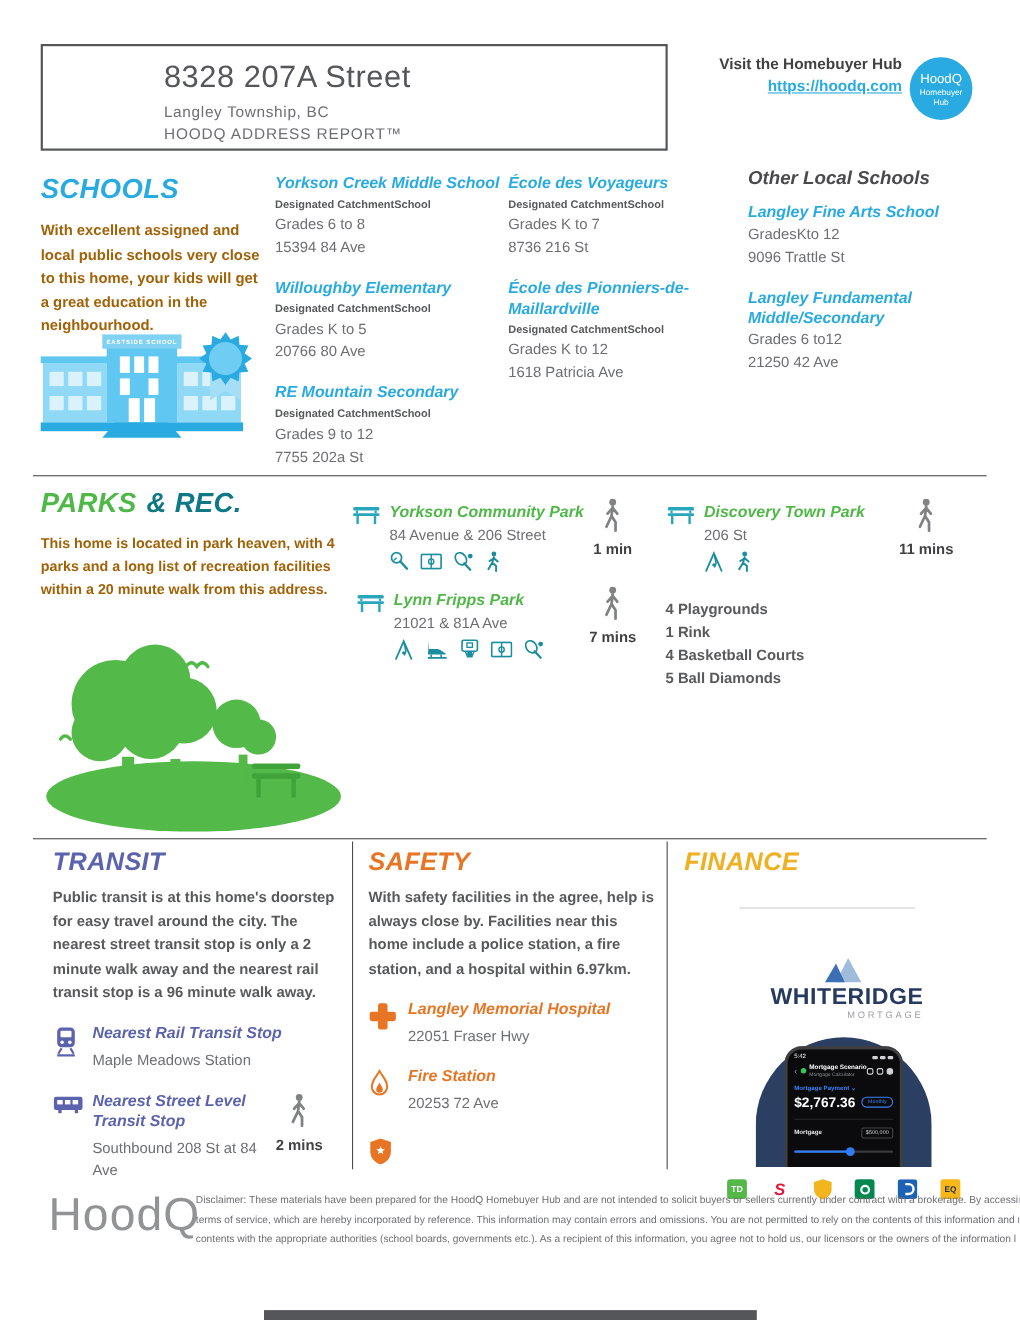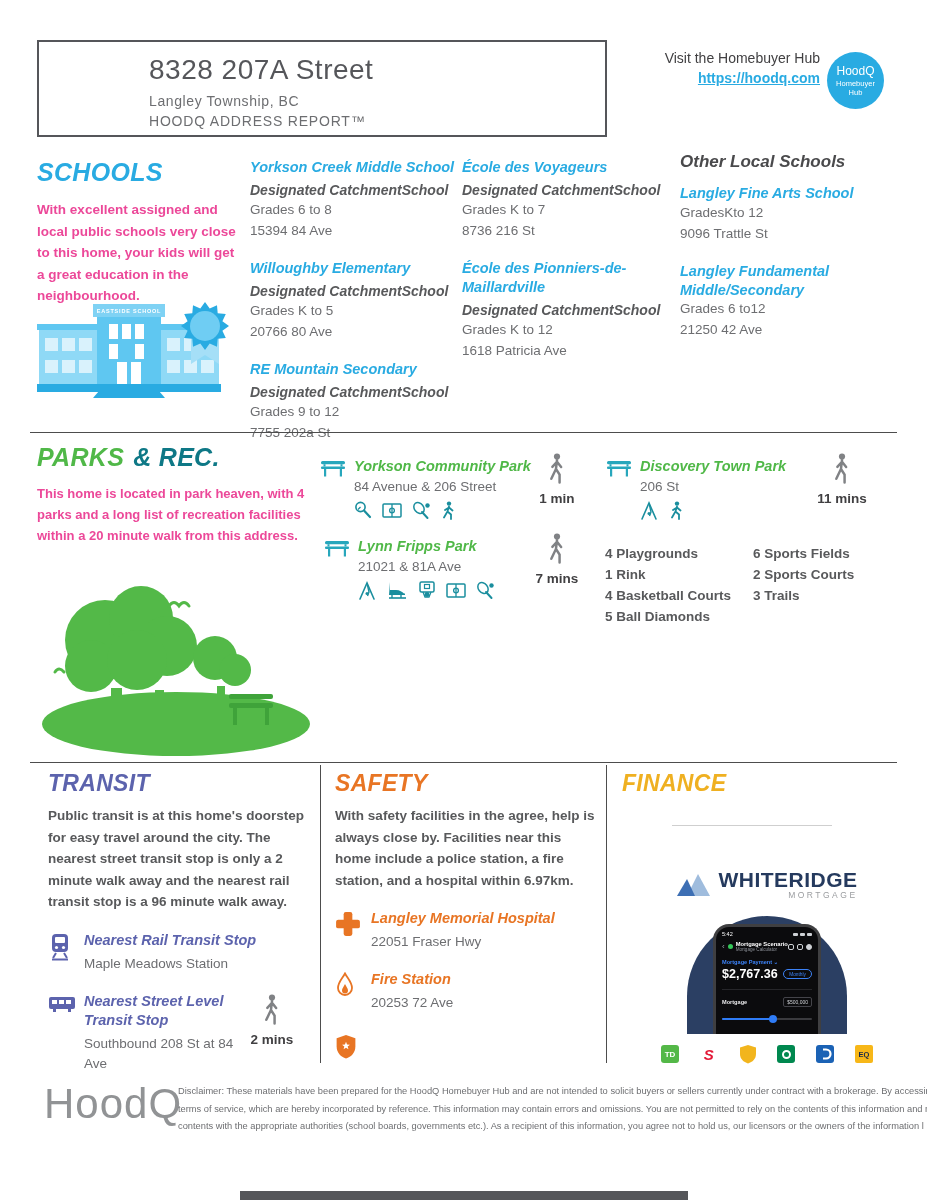--- a/index.html
+++ b/index.html
@@ -7,41 +7,41 @@
   .page { position:relative; width:927px; height:1200px; background:#fff; overflow:hidden; }
 
   
   .header-box { position:absolute; left:37px; top:40px; width:570px; height:97px;
     border:2px solid #55565A; padding:12px 0 0 110px; }
   .addr { font-size:28px; color:#55565A; letter-spacing:0.5px; }
   .city { font-size:14px; color:#6D6E71; margin-top:7px; letter-spacing:0.6px; }
   .report { font-size:14px; color:#6D6E71; margin-top:4px; letter-spacing:0.8px; }
 
   .hub-text { position:absolute; left:648px; top:50px; width:172px; text-align:right; }
-  .hub-visit { font-size:14px; font-weight:normal; color:#414042; }
+  .hub-visit { font-size:14px; font-weight:bold; color:#414042; }
   .hub-link { font-size:14px; font-weight:bold; color:#29ABE2; text-decoration:underline; display:inline-block; margin-top:4px; }
   .hub-badge { position:absolute; left:827px; top:52px; width:57px; height:57px; border-radius:50%;
     background:#29ABE2; color:#fff; display:flex; flex-direction:column; align-items:center; justify-content:center; }
   .hub-badge .l1 { font-size:12px; }
   .hub-badge .l2 { font-size:7.5px; margin-top:1px; }
   .hub-badge .l3 { font-size:7.5px; }
 
   
   .sec-title { font-size:25px; font-weight:bold; font-style:italic; letter-spacing:0.3px; }
-  .sec-desc { font-size:13.5px; font-weight:bold; color:#ec4899; line-height:1.6; margin-top:12px; }
+  .sec-desc { font-size:13.5px; font-weight:bold; color:#a16207; line-height:1.6; margin-top:12px; }
   .divider-h { position:absolute; left:30px; width:867px; height:1px; background:#4D4D4D; }
   .divider-v { position:absolute; top:765px; width:1px; height:298px; background:#4D4D4D; }
 
   
   .schools-intro { position:absolute; left:37px; top:158px; width:208px; }
   .schools-title { color:#29ABE2; }
   .school-illus { position:absolute; left:33px; top:288px; }
   .school-entry { margin-bottom:17px; }
   .s-name { font-size:14.5px; font-weight:bold; font-style:italic; color:#29ABE2; line-height:1.3; }
-  .s-type { font-size:14px; font-weight:bold; color:#58595B; margin-top:3px; line-height:1.45;font-style:italic; }
+  .s-type { font-size:10px; font-weight:bold; color:#58595B; margin-top:3px; line-height:1.45; }
   .s-line { font-size:13.5px; color:#6D6E71; line-height:1.55; }
   .col-schools-2 { position:absolute; left:250px; top:158px; width:205px; }
   .col-schools-3 { position:absolute; left:462px; top:158px; width:212px; }
   .col-schools-4 { position:absolute; left:680px; top:152px; width:225px; }
   .other-title { font-size:17px; font-weight:bold; font-style:italic; color:#4A4A4C; margin-bottom:12px; }
 
   
   .parks-intro { position:absolute; left:37px; top:443px; width:288px; }
   .parks-t1 { color:#50B848; }
   .parks-t2 { color:#0E7886; margin-left:9px; }
@@ -70,21 +70,21 @@
   .poi-item { display:flex; margin-top:18px; }
   .poi-item .ic { flex:0 0 36px; padding-top:2px; }
   .poi-title-purple { font-size:14.5px; font-weight:bold; font-style:italic; color:#5C63AD; line-height:1.3; }
   .poi-title-orange { font-size:14.5px; font-weight:bold; font-style:italic; color:#E87524; line-height:1.3; }
   .poi-sub { font-size:13.5px; color:#6D6E71; margin-top:4px; line-height:1.5; }
   .street-wrap { position:relative; }
   .street-walk { position:absolute; left:192px; top:2px; }
 
   
   .fin-hr { margin:28px 0 0 50px; width:160px; height:1px; background:#CFCFCF; }
-  .brand { display:flex; align-items:center; justify-content:center; margin-top:42px; }
+  .brand { display:flex; align-items:center; justify-content:center; margin-top:42px;flex-direction:column; }
   .brand-text { margin-left:6px; }
   .brand-name { font-size:21px; font-weight:bold; color:#253A5E; letter-spacing:0.5px; }
   .brand-sub { font-size:8.5px; color:#9B9DA0; letter-spacing:2.5px; text-align:right; margin-top:-2px; }
   .phone-zone { position:relative; margin:14px auto 0 auto; width:160px; height:120px; overflow:hidden; }
   .arch { position:absolute; left:0; bottom:0; width:160px; height:118px; border-radius:80px 80px 0 0; background:#2B3F63; }
   .phone { position:absolute; left:26px; top:10px; width:108px; height:112px; background:#0B0B0D;
     border:3px solid #3F3F41; border-bottom:none; border-radius:16px 16px 0 0; padding:4px 6px; }
   .ph-status { display:flex; justify-content:space-between; align-items:center; color:#fff; font-size:5.5px; }
   .ph-sig { display:flex; gap:2px; }
   .ph-sig i { display:block; width:5px; height:3px; background:#cfd2d6; border-radius:1px; }
@@ -402,25 +402,20 @@
     <div class="walk-label">7 mins</div>
   </div>
 
   <div class="facilities">
     <div class="fac-cols">
       <div class="fac-col">
         <div class="fac-item">4 Playgrounds</div>
         <div class="fac-item">1 Rink</div>
         <div class="fac-item">4 Basketball Courts</div>
         <div class="fac-item">5 Ball Diamonds</div>
-      </div>
-      <div class="fac-col">
-        <div class="fac-item">6 Sports Fields</div>
-        <div class="fac-item">2 Sports Courts</div>
-        <div class="fac-item">3 Trails</div>
       </div>
     </div>
   </div>
 
   <div class="divider-h" style="top:762px;"></div>
   <div class="divider-v" style="left:320px;"></div>
   <div class="divider-v" style="left:606px;"></div>
 
   <div class="transit-col">
     <div class="sec-title transit-title">TRANSIT</div>

